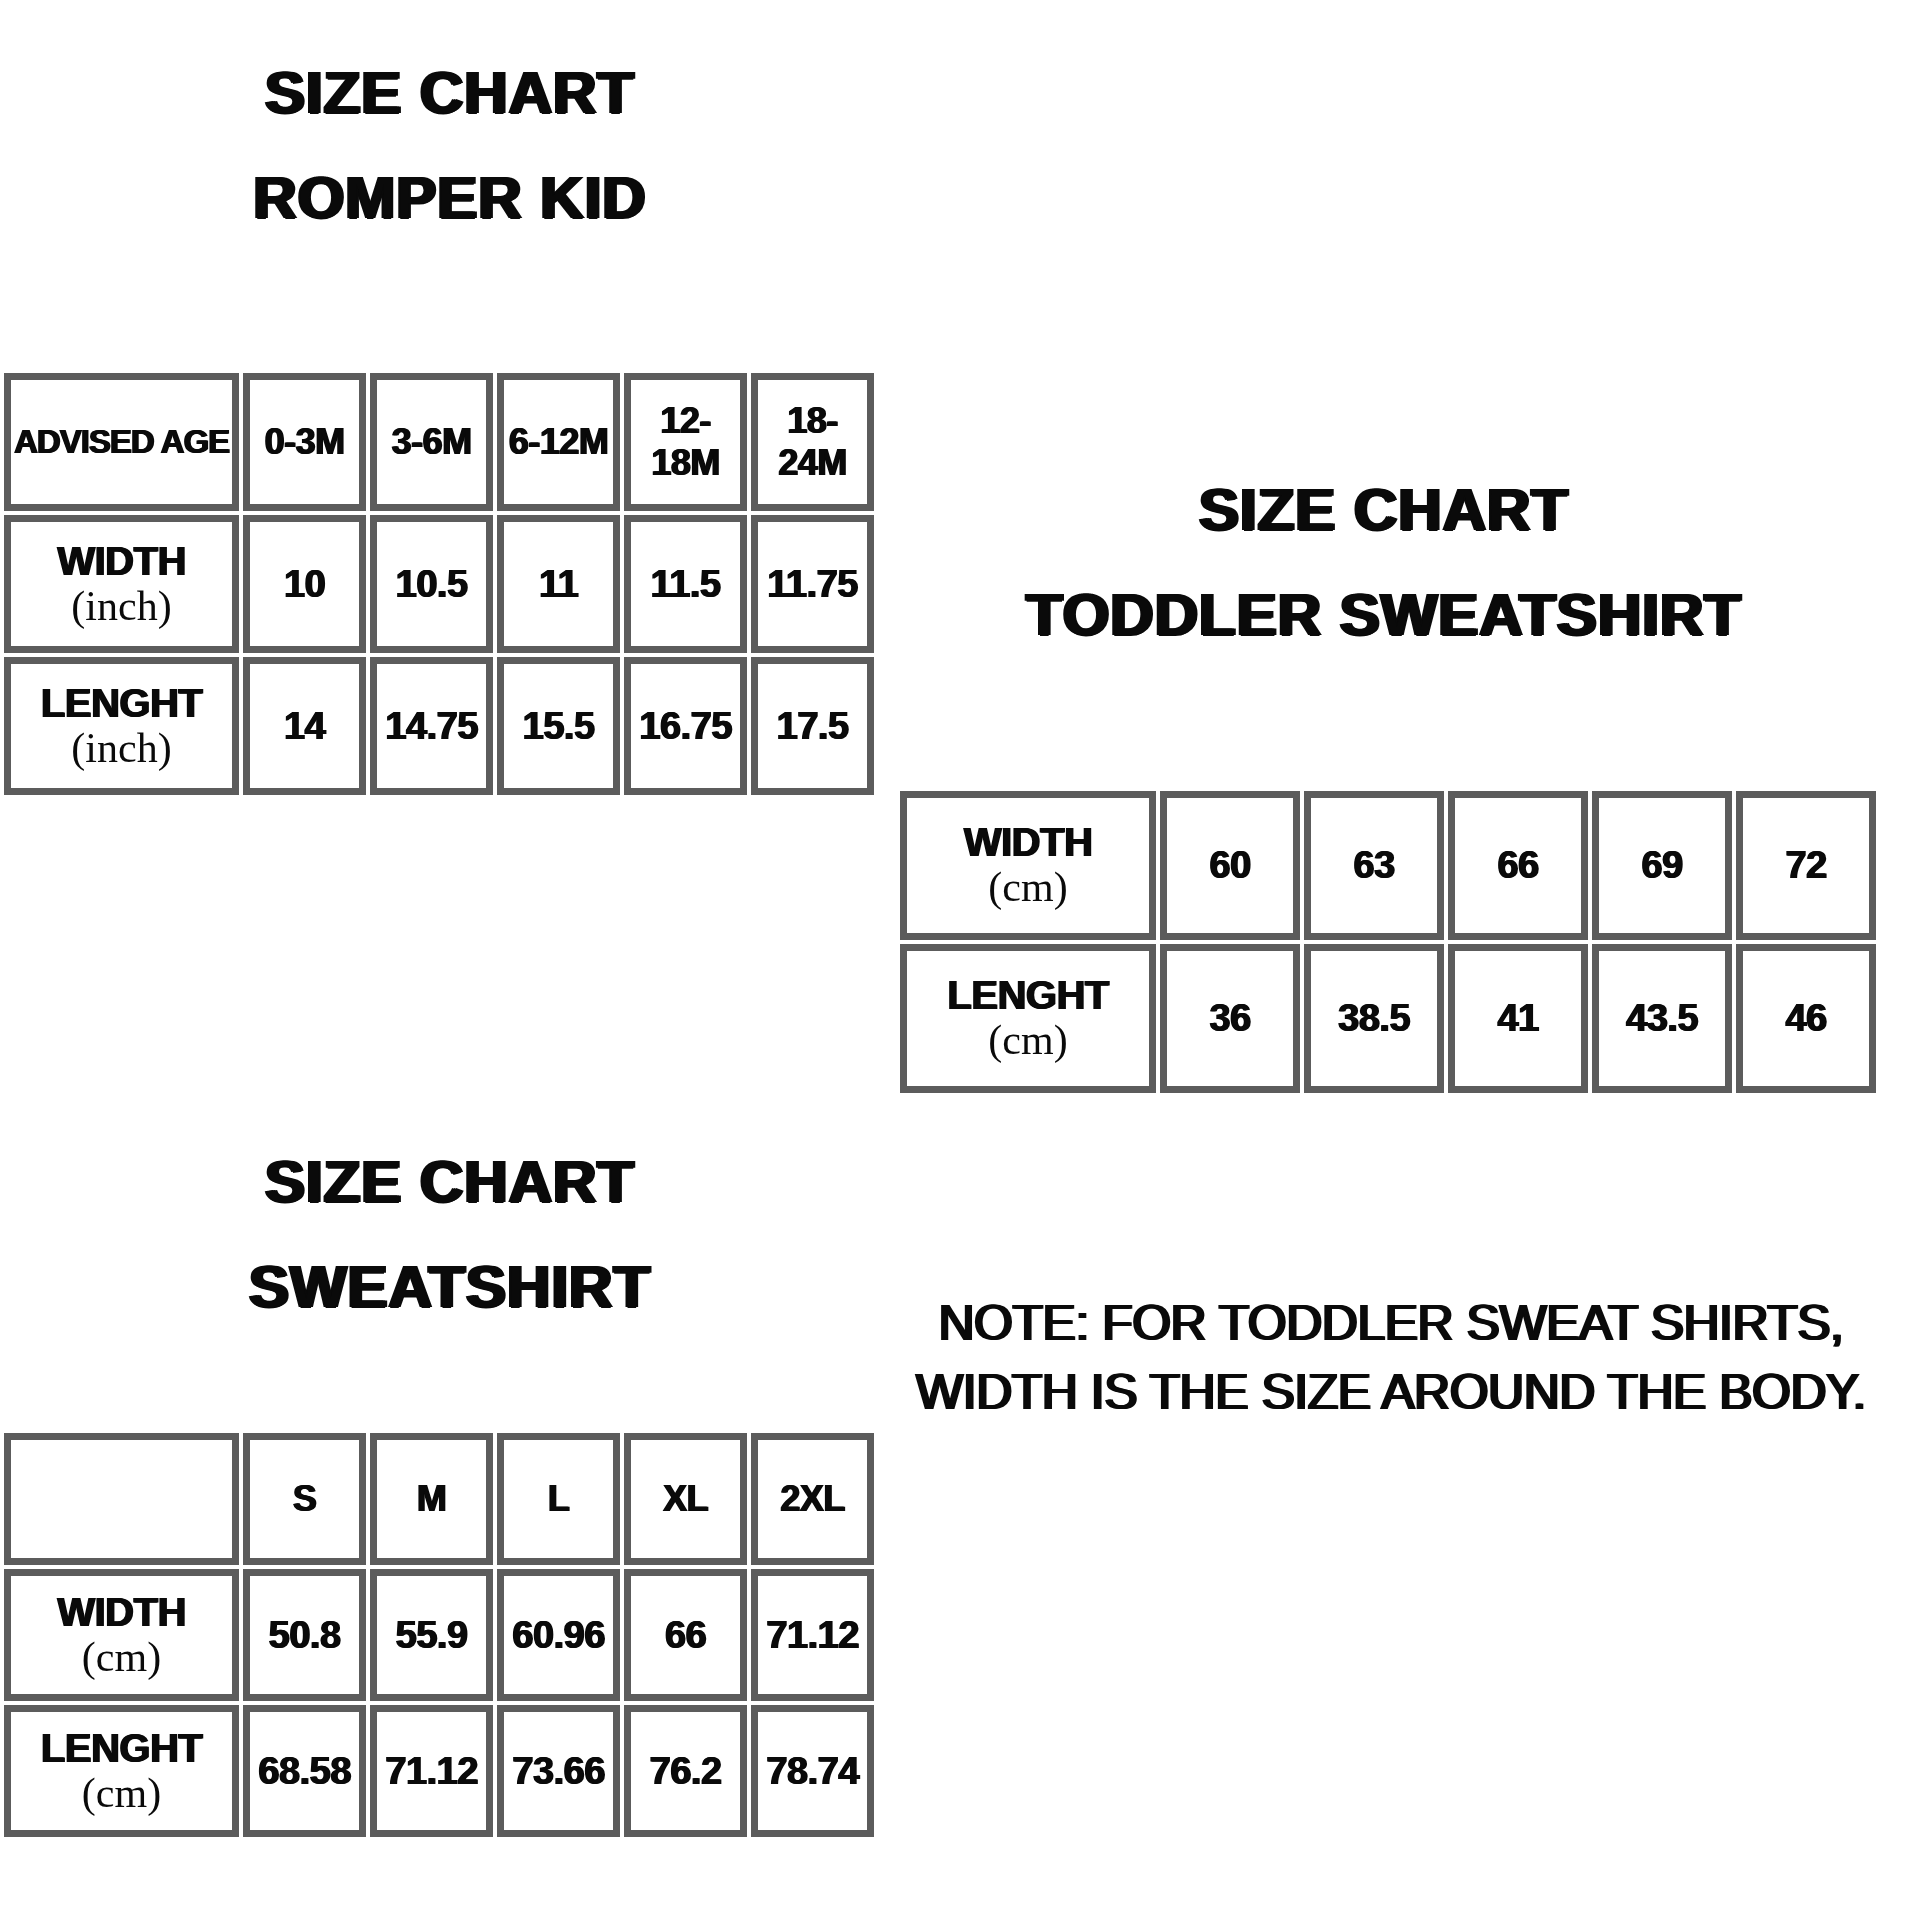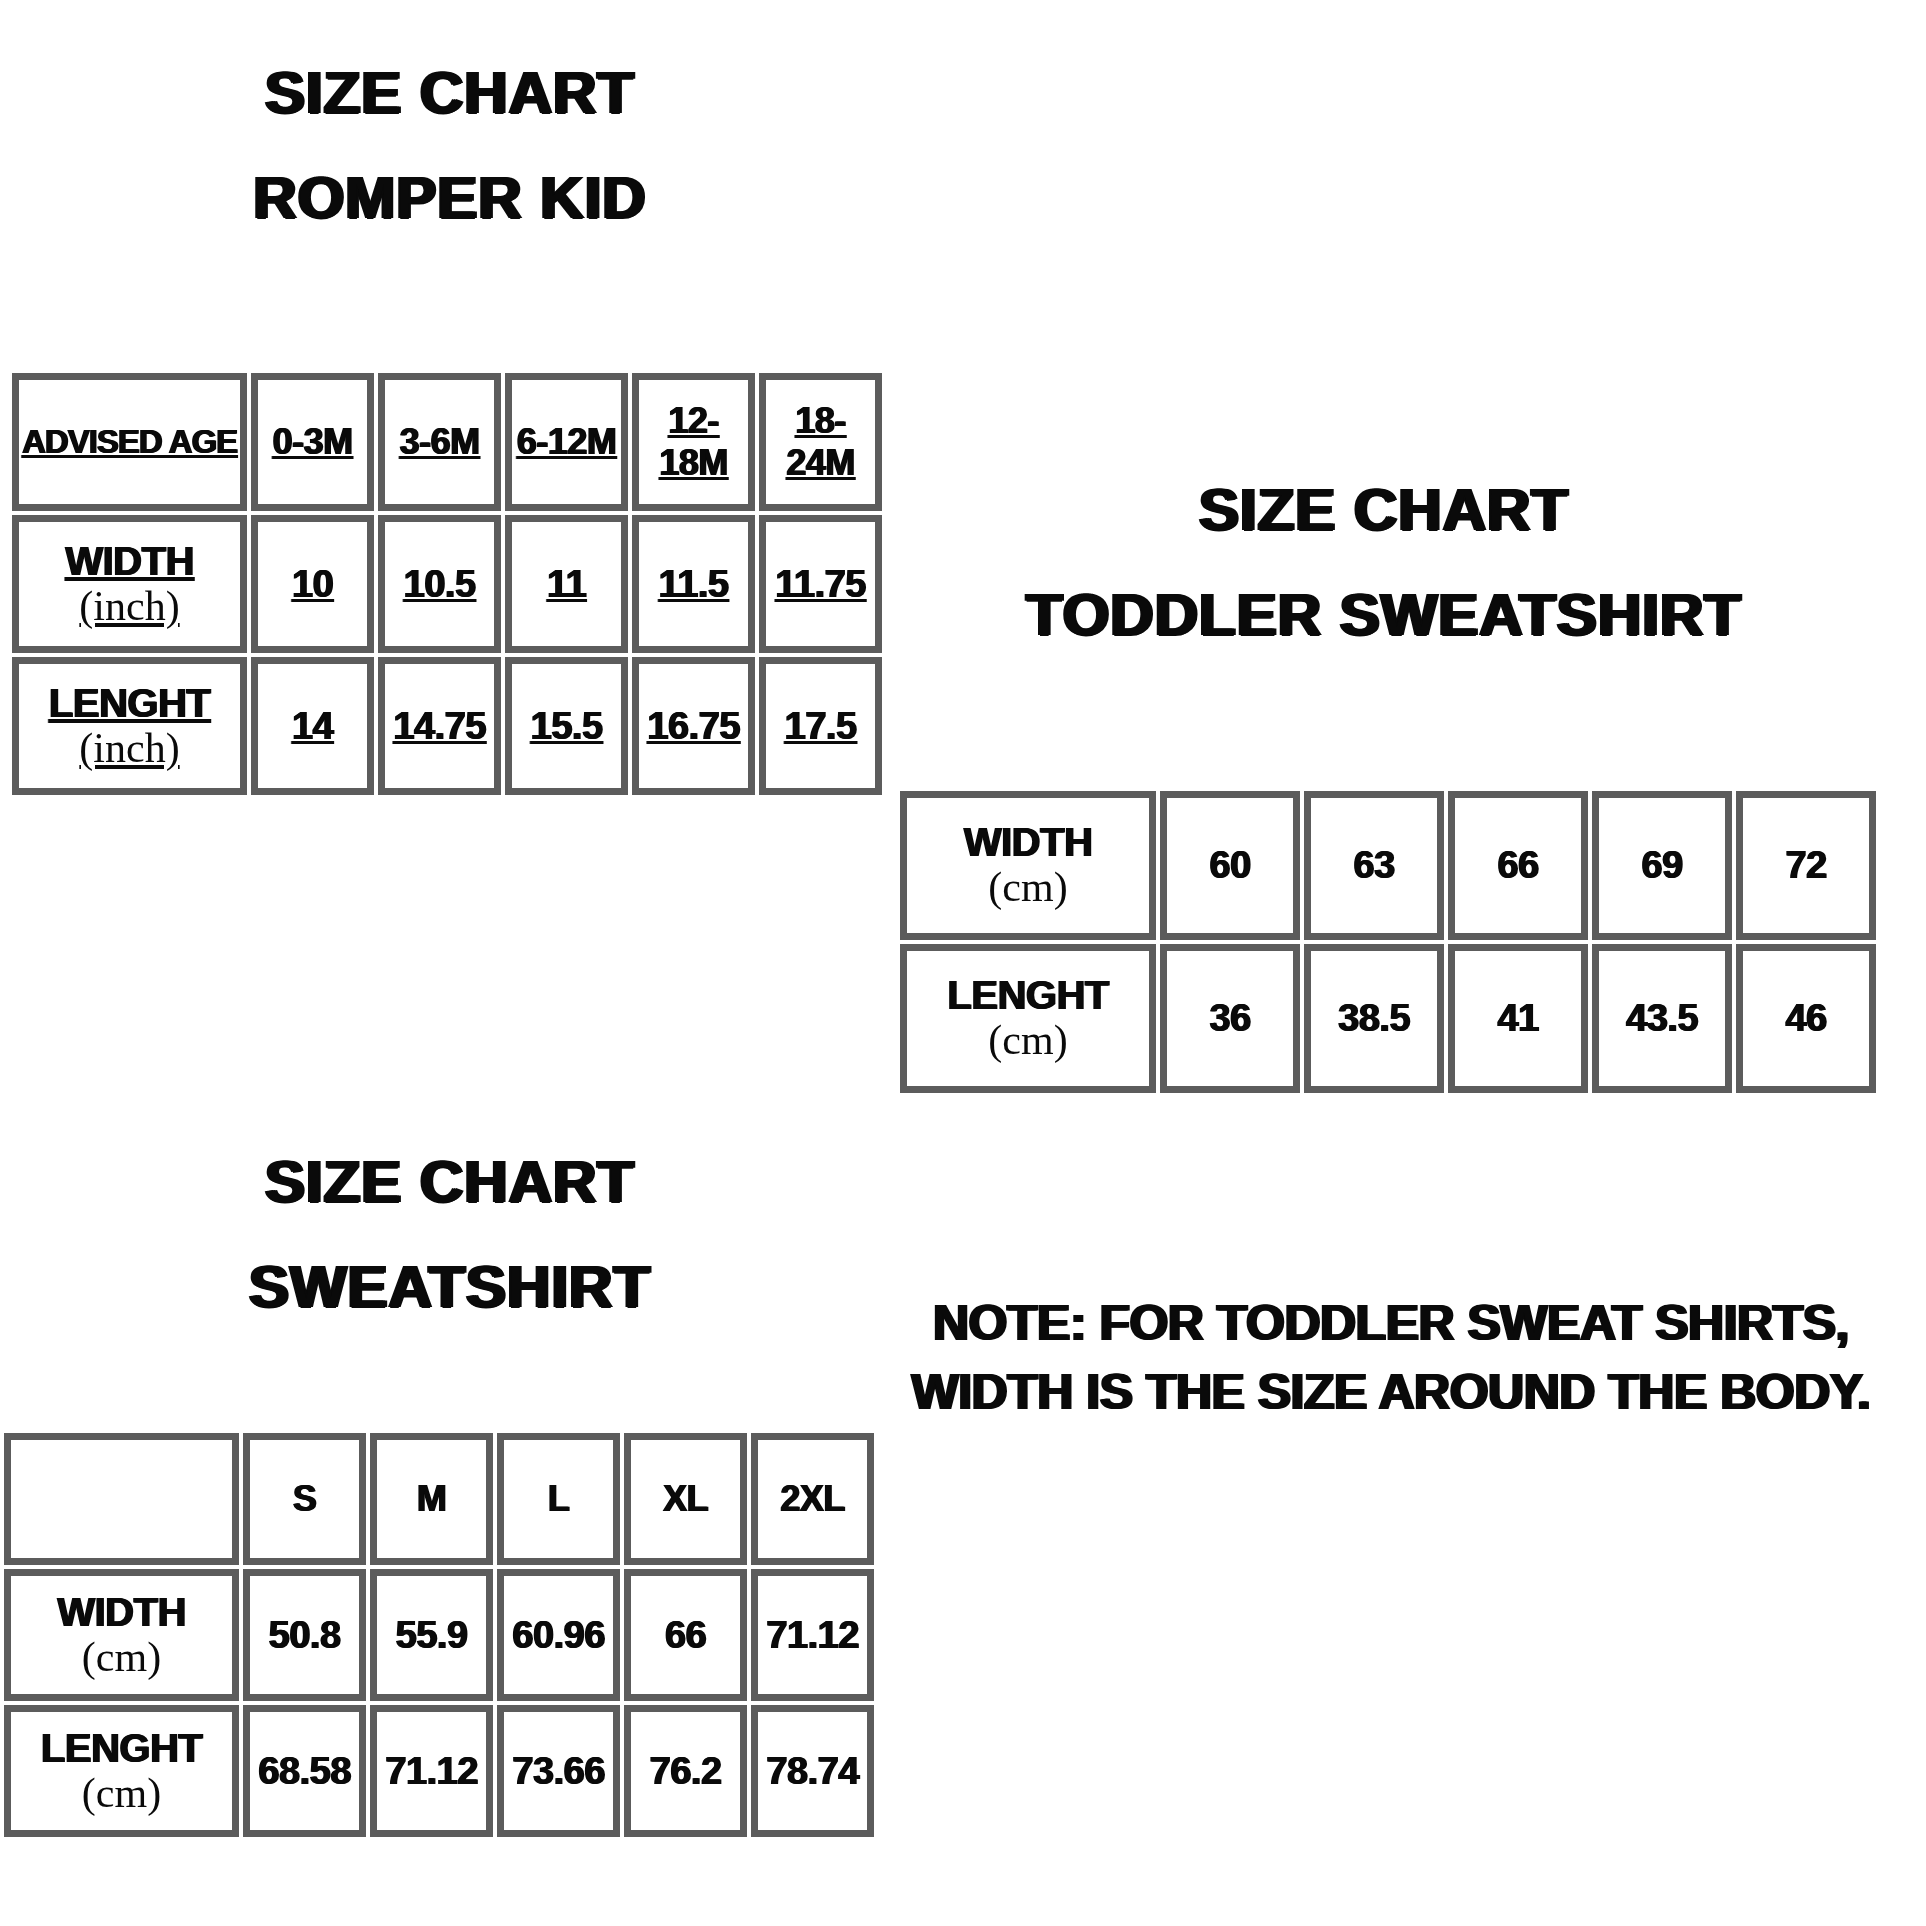--- a/index.html
+++ b/index.html
@@ -14,38 +14,38 @@
   table.size-table td{box-sizing:border-box;border:7px solid #5c5c5c;background:#ffffff;
           text-align:center;vertical-align:middle;overflow:hidden;}
   .thick{text-shadow:1px 0 0 currentColor,-0.7px 0 0 currentColor;}
 
   .hcell{font-weight:bold;font-size:36px;letter-spacing:-0.5px;}
   .corner{font-size:33px;letter-spacing:-1px;}
   .vcell{font-weight:bold;font-size:38px;letter-spacing:-0.5px;}
   .lbl{font-weight:bold;font-size:40px;letter-spacing:-0.5px;line-height:1.1;}
   .unit{font-family:"Liberation Serif",serif;font-weight:normal;font-size:42px;line-height:1.1;}
 
-  #table-romper{left:8px;top:369px;width:876px;text-decoration:underline;}
+  #table-romper{left:0;top:369px;width:876px;}
   #table-romper td{height:138px;}
   #table-romper col.c0{width:235px;} #table-romper col.c{width:123px;}
 
   #table-toddler{left:896px;top:787px;width:982px;}
   #table-toddler td{height:149px;}
   #table-toddler col.c0{width:256px;} #table-toddler col.c{width:140px;}
 
   #table-sweatshirt{left:0px;top:1429px;width:876px;}
   #table-sweatshirt td{height:132px;}
   #table-sweatshirt col.c0{width:235px;} #table-sweatshirt col.c{width:123px;}
 
   #title-romper{left:59px;top:40px;width:782px;}
   #title-toddler{left:889px;top:457px;width:990px;}
   #title-sweatshirt{left:59px;top:1129px;width:782px;}
 
   #note-block{position:absolute;left:896px;top:1289px;width:990px;text-align:center;
-          font-weight:bold;color:#0a0a0a;}
+          font-weight:normal;color:#0a0a0a;}
   #note-block .nline{font-size:50px;line-height:69px;white-space:nowrap;letter-spacing:-0.5px;
           text-shadow:1.5px 0 0 currentColor,-1.5px 0 0 currentColor;}
 </style>
 </head>
 <body>
 
 <div id="canvas">
 
   <div id="title-romper" class="big-title">
     <div class="tline">SIZE CHART</div>

